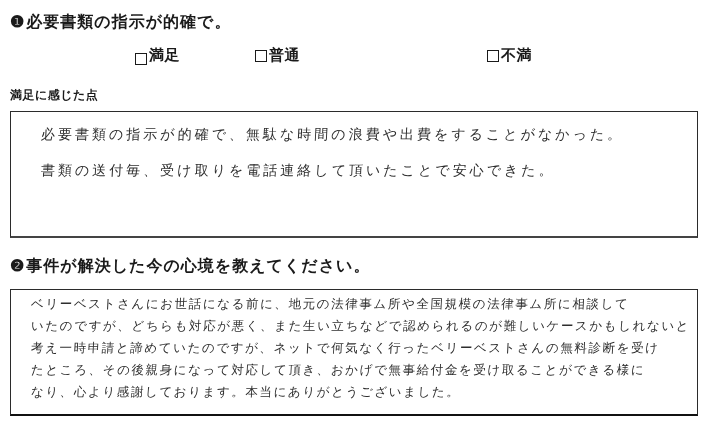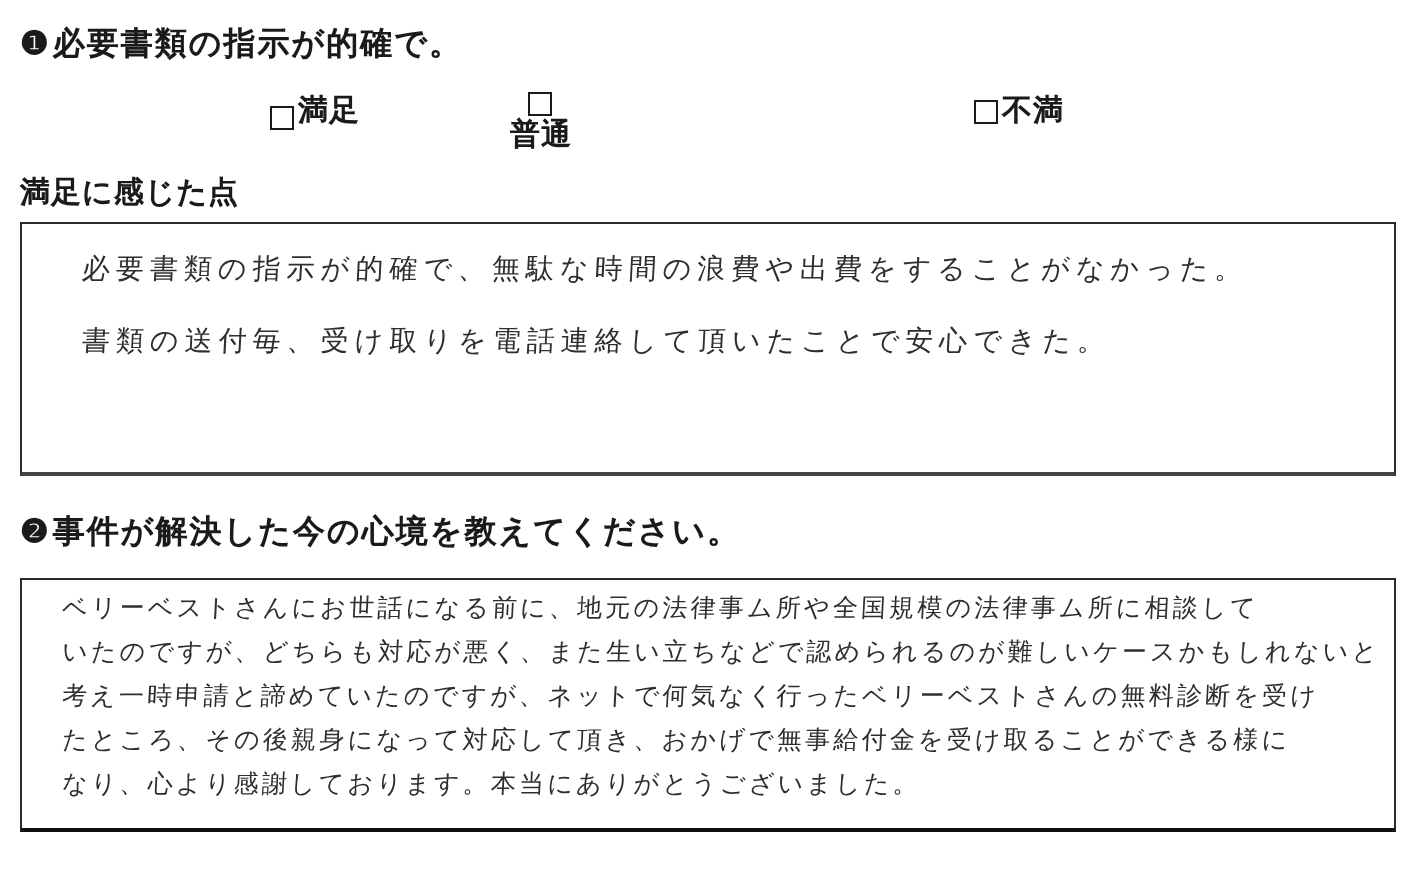--- a/index.html
+++ b/index.html
@@ -45,21 +45,21 @@
     top: 0;
     display: inline-flex;
     align-items: center;
     font-size: 15px;
     font-weight: bold;
     letter-spacing: 0.5px;
     white-space: nowrap;
   }
   .cb-1 { left: 13px; }
   .cb-2 { left: 135px; align-items: flex-end; }
-  .cb-3 { left: 255px; flex-direction: column; }
+  .cb-3 { left: 255px; }
   .cb-4 { left: 350px; }
   .cb-5 { left: 487px; }
   .cb-box {
     display: inline-block;
     width: 12px;
     height: 12px;
     border: 1.6px solid #1a1a1a;
     margin-right: 2px;
     box-sizing: border-box;
     background: #fff;
@@ -68,21 +68,21 @@
     background:
       linear-gradient(to top right,
         transparent 42%, #111 42%, #111 58%, transparent 58%);
   }
 
   
   .answer-label {
     position: absolute;
     top: 87px;
     left: 10px;
-    font-size: 15px;
+    font-size: 12px;
     font-weight: bold;
     letter-spacing: 0.5px;
   }
 
   
   .answer-box {
     position: absolute;
     left: 10px;
     width: 688px;
     box-sizing: border-box;

